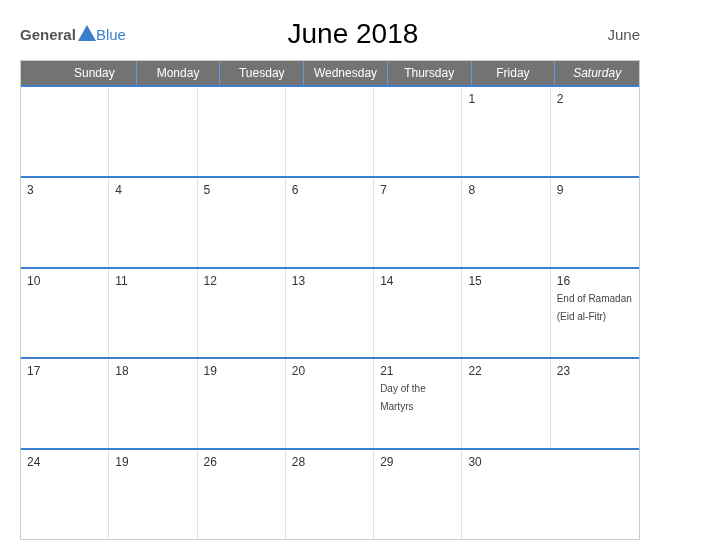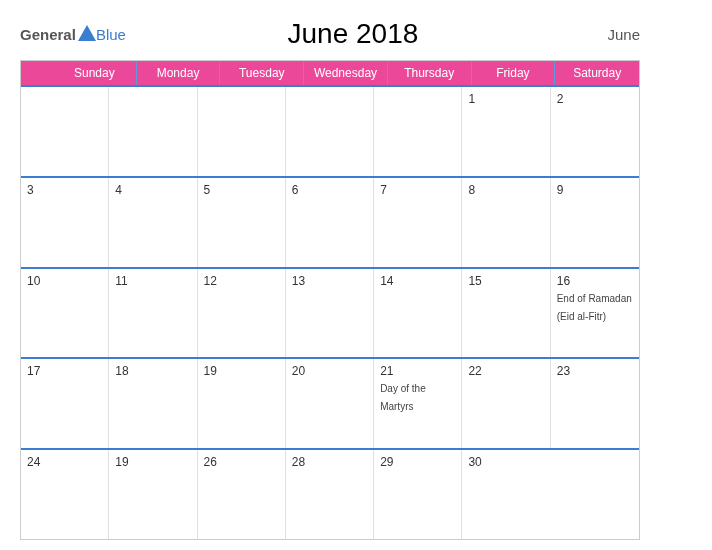--- a/index.html
+++ b/index.html
@@ -64,32 +64,33 @@
     
     .calendar {
       flex: 1;
       display: flex;
       flex-direction: column;
       border: 1px solid #ccc;
     }
     .calendar-header {
       display: grid;
       grid-template-columns: repeat(7, 1fr);
-      background: #ec4899;
+      background: #737373;
       padding-left: 32px;
     }
     .calendar-header .day-name {
       color: #fff;
       font-size: 12px;
       text-align: center;
       padding: 5px 4px;
       border-right: 1px solid #5a9bdf;
     }
     .calendar-header .day-name:last-child {
       border-right: none;
+      font-style: italic;
     }
     .calendar-body {
       display: flex;
       flex-direction: column;
       flex: 1;
     }
     .calendar-row {
       display: grid;
       grid-template-columns: repeat(7, 1fr);
       flex: 1;

